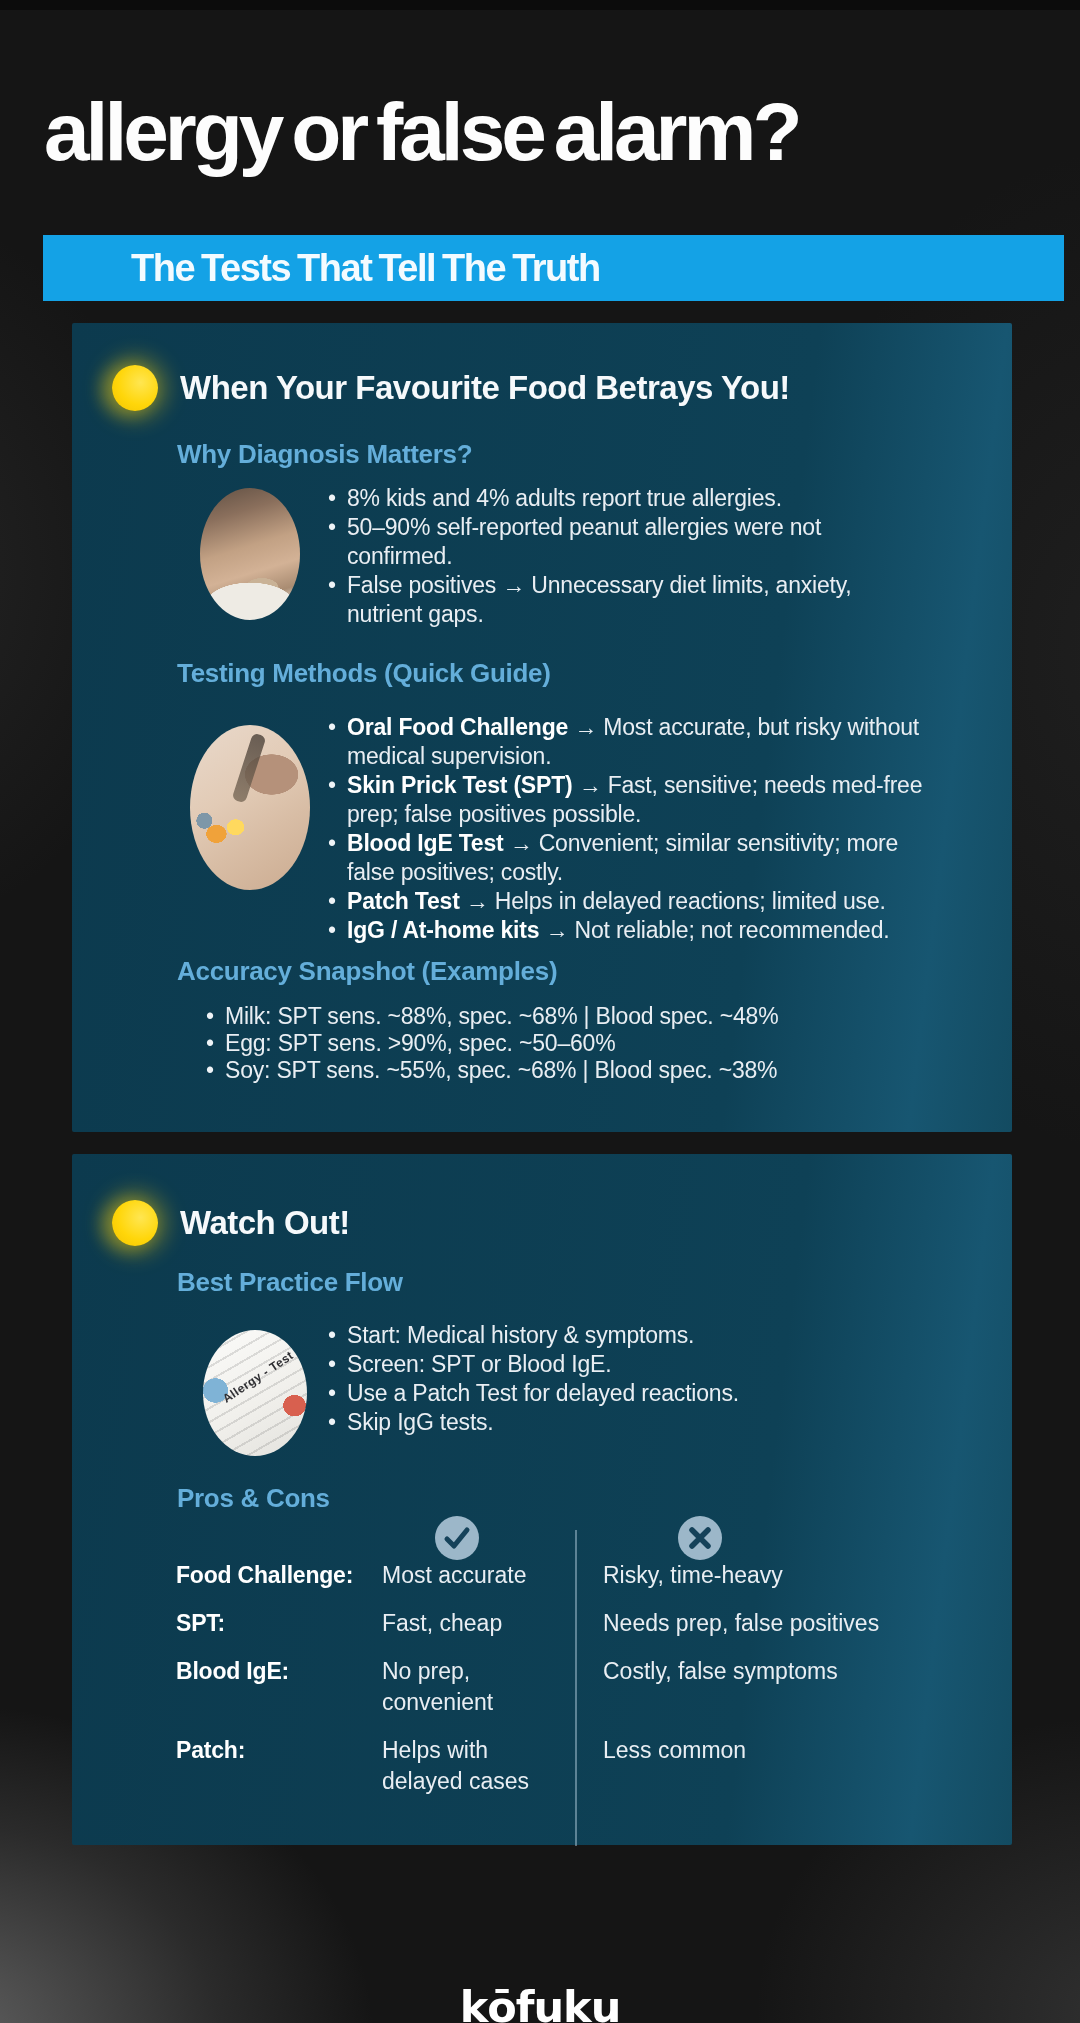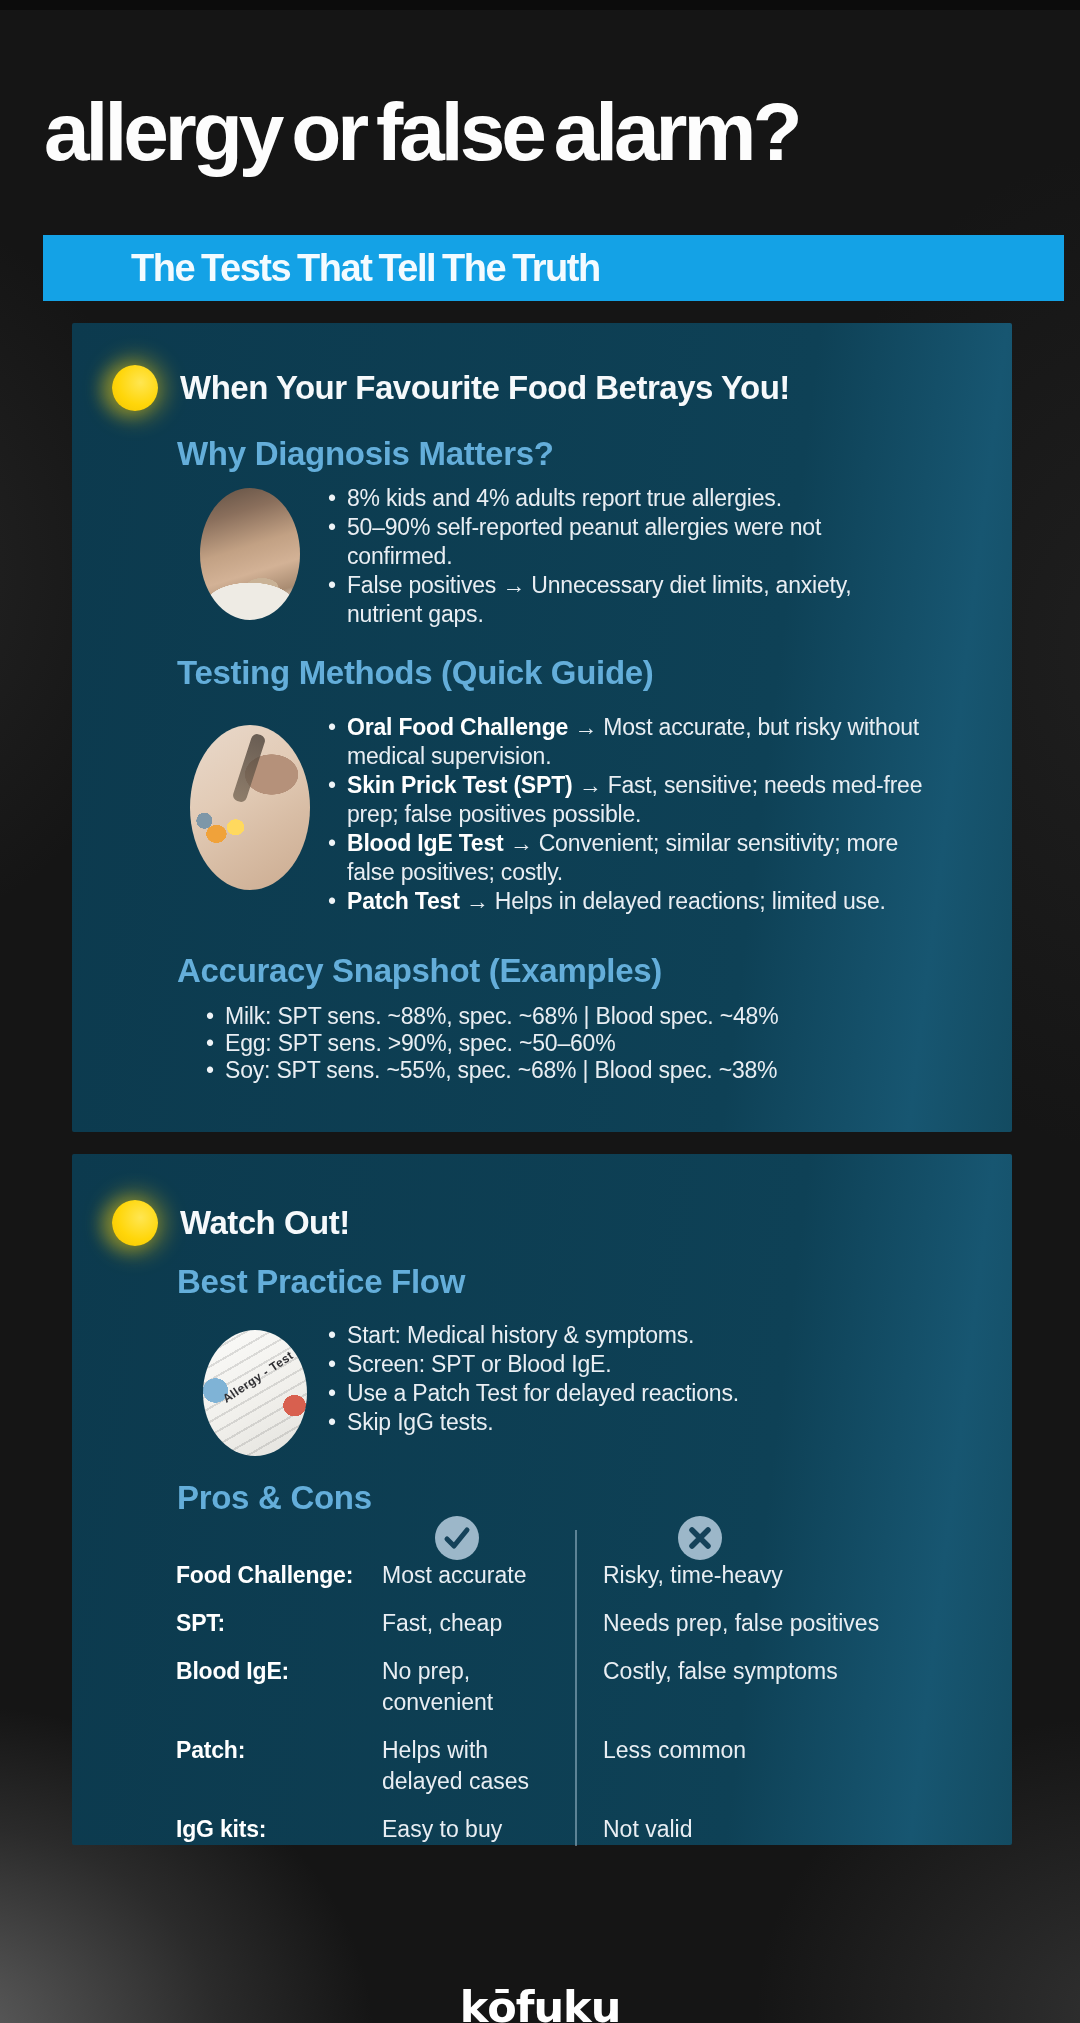--- a/index.html
+++ b/index.html
@@ -36,21 +36,21 @@
   .dot{
     position:absolute;width:46px;height:46px;border-radius:50%;
     background:radial-gradient(circle at 62% 38%, #ffe651, #ffd60a 55%, #f2c300);
     box-shadow:0 0 22px 7px rgba(255,214,10,.40), -8px 2px 16px 2px rgba(255,214,10,.25);
   }
   .card-h{
     position:absolute;left:108px;font-size:33px;line-height:46px;font-weight:600;
     color:#f6f9fb;letter-spacing:-.5px;
   }
   .sec-h{
-    position:absolute;left:105px;font-size:33px;line-height:34px;font-weight:700;
+    position:absolute;left:105px;font-size:26px;line-height:34px;font-weight:700;
     color:#64aeda;letter-spacing:-.3px;
   }
   ul.blist{list-style:none;margin:0;padding:0;font-size:23px;line-height:29px;color:#e9eef3;letter-spacing:-.2px;}
   ul.blist li{position:relative;padding-left:19px;}
   ul.blist li::before{content:"\2022";position:absolute;left:0;top:0;color:#eef3f7;}
   ul.blist b{color:#ffffff;font-weight:700;}
   .photo{position:absolute;border-radius:50%;overflow:hidden;}
   .photo-refuse{
     left:128px;top:165px;width:100px;height:132px;
     background:
@@ -120,20 +120,21 @@
         <li>False positives → Unnecessary diet limits, anxiety, nutrient gaps.</li>
       </ul>
 
     <div class="sec-h" style="top:333px;">Testing Methods (Quick Guide)</div>
     <div class="photo photo-prick"></div>
     <ul class="blist" style="position:absolute;left:256px;top:390px;width:600px;">
         <li><b>Oral Food Challenge</b> → Most accurate, but risky without medical supervision.</li>
         <li><b>Skin Prick Test (SPT)</b> → Fast, sensitive; needs med-free prep; false positives possible.</li>
         <li><b>Blood IgE Test</b> → Convenient; similar sensitivity; more false positives; costly.</li>
         <li><b>Patch Test</b> → Helps in delayed reactions; limited use.</li>
+        <li><b>IgG / At-home kits</b> → Not reliable; not recommended.</li>
       </ul>
 
     <div class="sec-h" style="top:631px;">Accuracy Snapshot (Examples)</div>
     <ul class="blist" style="position:absolute;left:134px;top:680px;width:780px;line-height:27px;">
         <li>Milk: SPT sens. ~88%, spec. ~68% | Blood spec. ~48%</li>
         <li>Egg: SPT sens. &gt;90%, spec. ~50–60%</li>
         <li>Soy: SPT sens. ~55%, spec. ~68% | Blood spec. ~38%</li>
       </ul>
   </div>
 
@@ -178,22 +179,17 @@
         <div class="pc-row">
           <div class="pc-label">Blood IgE:</div>
           <div class="pc-pro">No prep, convenient</div>
           <div class="pc-con">Costly, false symptoms</div>
         </div>
         <div class="pc-row">
           <div class="pc-label">Patch:</div>
           <div class="pc-pro">Helps with delayed cases</div>
           <div class="pc-con">Less common</div>
         </div>
-        <div class="pc-row">
-          <div class="pc-label">IgG kits:</div>
-          <div class="pc-pro">Easy to buy</div>
-          <div class="pc-con">Not valid</div>
-        </div>
       </div>
   </div>
 
   <div class="brand">kōfuku</div>
 </div>
 
 </body></html>

